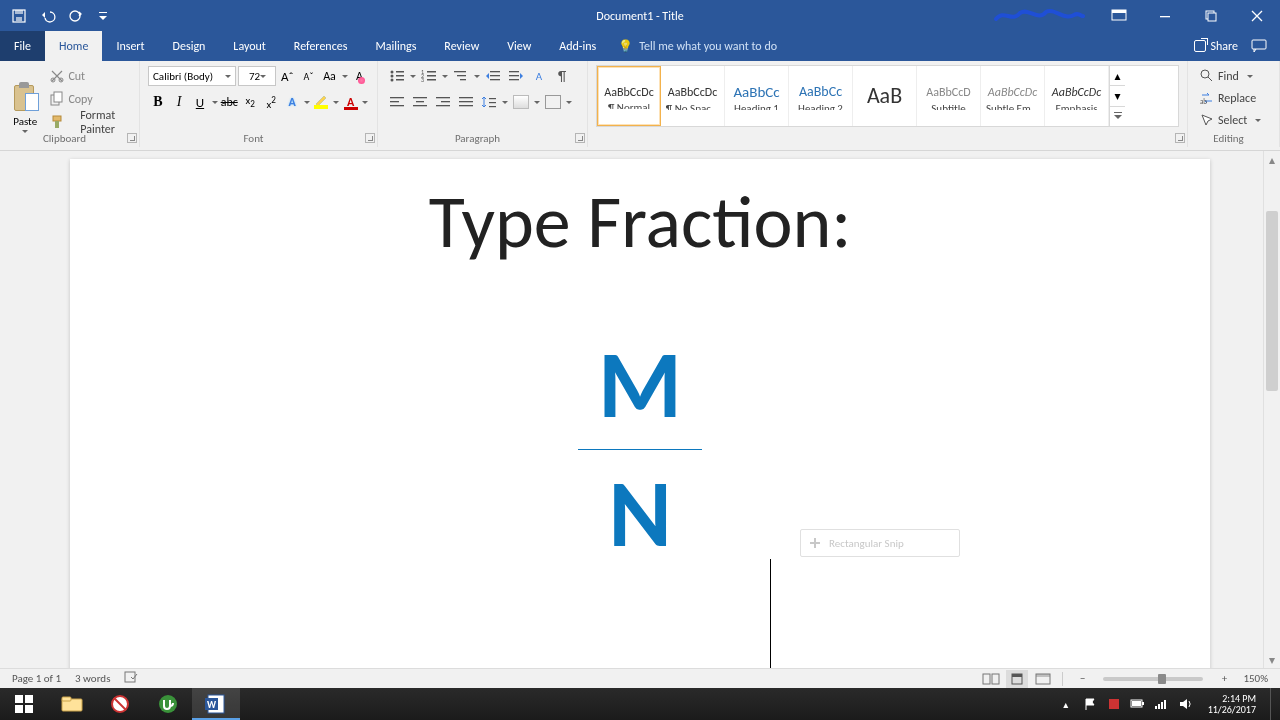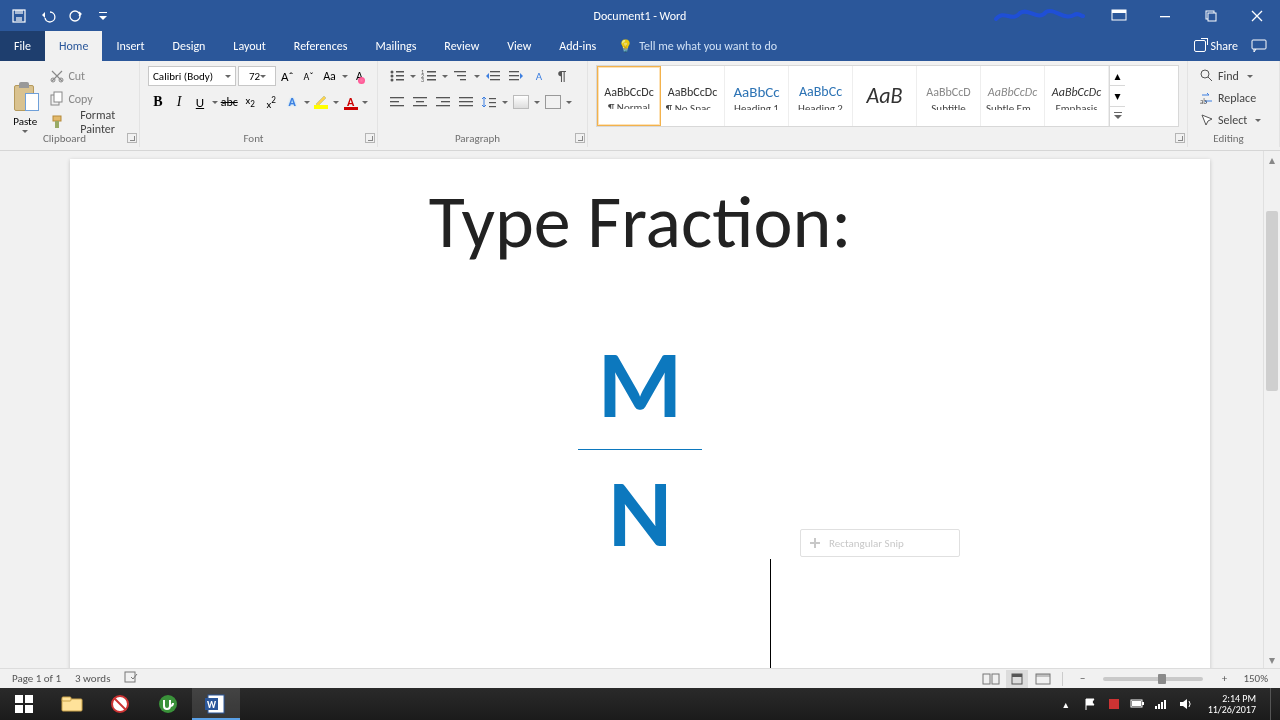--- a/index.html
+++ b/index.html
@@ -139,21 +139,21 @@
           <path d="M11 3l2 2-2 2" fill="none" stroke="#fff" stroke-width="1.3"></path>
         </svg>
       </div>
     <div class="ic">
         <svg width="8" height="14">
           <rect x="0" y="3" width="8" height="1" fill="#fff"></rect>
           <path d="M0 7l4 4 4-4z" fill="#fff"></path>
         </svg>
       </div>
   </div>
-  <div class="titletext">Document1 - Word</div>
+  <div class="titletext">Document1 - Title</div>
   <div class="winctl">
     <div class="scribble">
         <svg width="90" height="18">
           <path d="M2 12 C10 2,18 16,26 6 35 0,44 15,52 5 60 0,70 14,80 8 85 5,88 10,89 9" stroke="#1f4fd6" stroke-width="4" fill="none" stroke-linecap="round"></path>
         </svg>
       </div>
     <div class="w">
         <svg width="14" height="12">
           <rect x="0" y="0" width="14" height="10" fill="none" stroke="#fff"></rect>
           <rect x="0" y="0" width="14" height="3" fill="#fff"></rect>
@@ -452,21 +452,21 @@
         </div>
         <div class="style">
           <div class="prev" style="font-size: 15px; color: rgb(46, 116, 181);">AaBbCc</div>
           <div class="nm">Heading 1</div>
         </div>
         <div class="style">
           <div class="prev" style="font-size: 14px; color: rgb(46, 116, 181);">AaBbCc</div>
           <div class="nm">Heading 2</div>
         </div>
         <div class="style">
-          <div class="prev" style="font-size: 22px; font-style: italic;">AaB</div>
+          <div class="prev" style="font-size: 22px;">AaB</div>
           <div class="nm">Title</div>
         </div>
         <div class="style">
           <div class="prev" style="font-size: 12px; color: rgb(136, 136, 136);">AaBbCcD</div>
           <div class="nm">Subtitle</div>
         </div>
         <div class="style">
           <div class="prev" style="font-size: 12px; color: rgb(136, 136, 136); font-style: italic;">AaBbCcDc</div>
           <div class="nm">Subtle Em...</div>
         </div>

